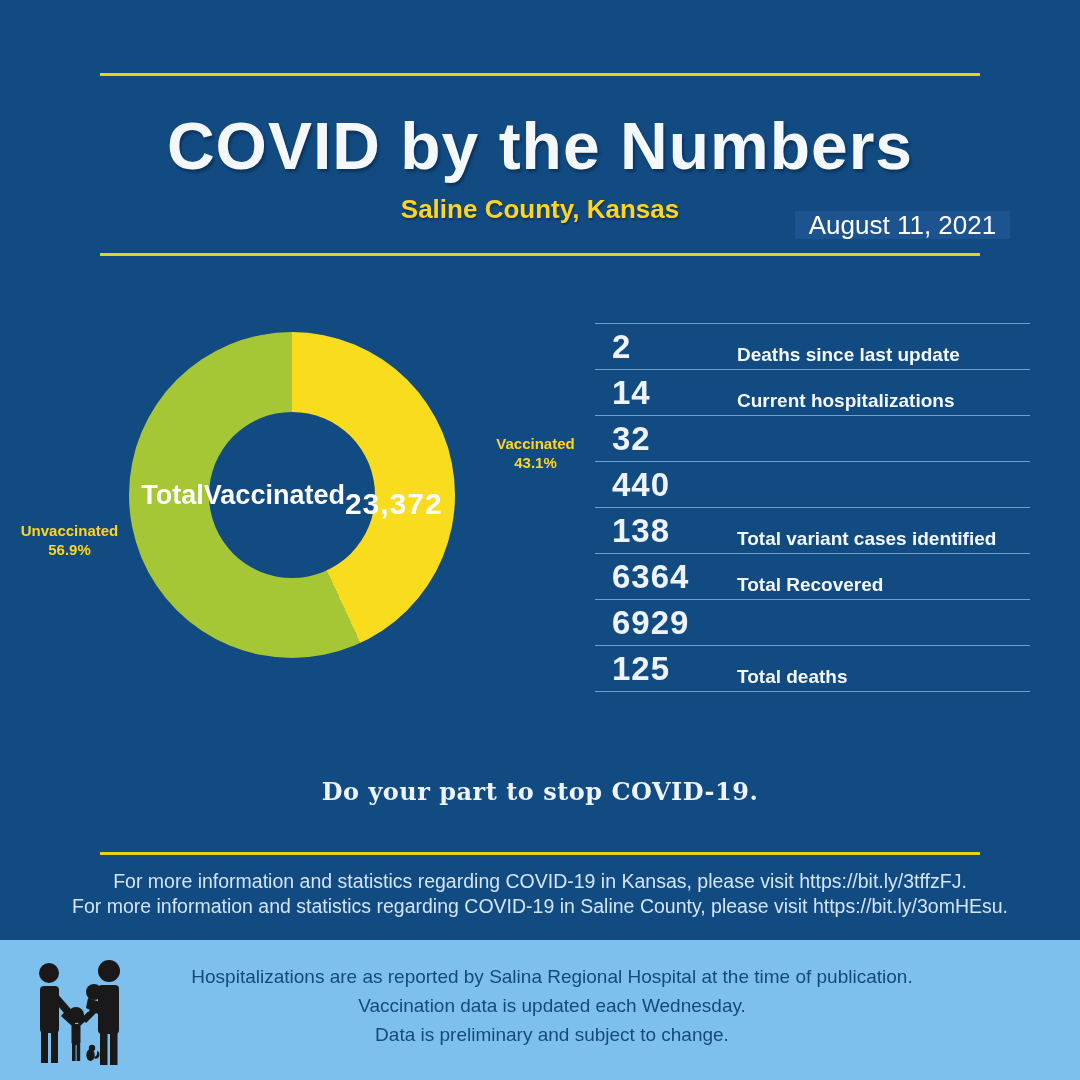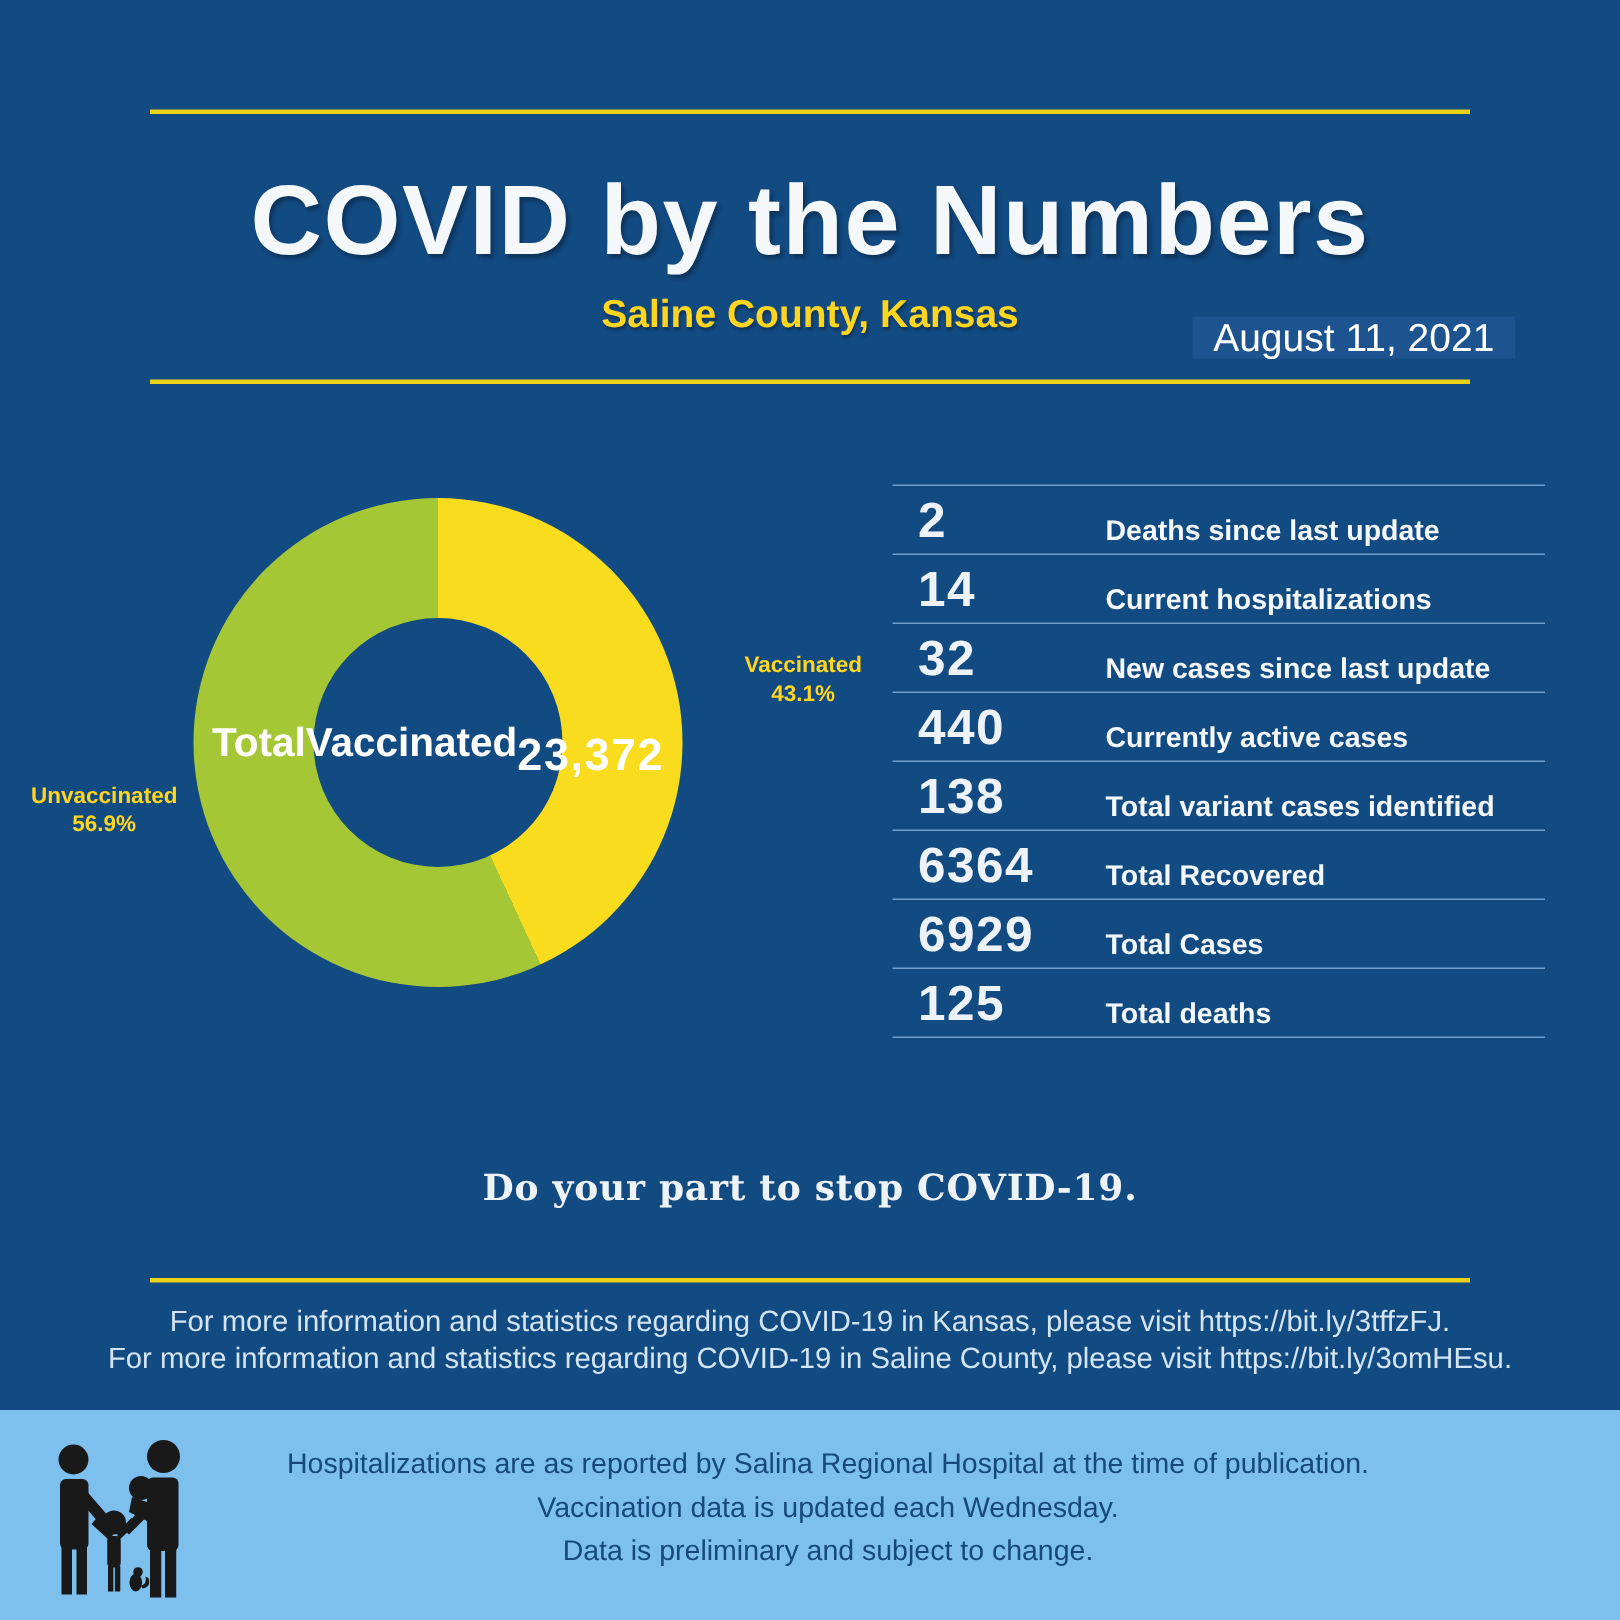--- a/index.html
+++ b/index.html
@@ -127,37 +127,34 @@
     <div class="stat-row">
       <div class="stat-value">2</div>
       <div class="stat-label">Deaths since last update</div>
     </div>
     <div class="stat-row">
       <div class="stat-value">14</div>
       <div class="stat-label">Current hospitalizations</div>
     </div>
     <div class="stat-row">
       <div class="stat-value">32</div>
-      <div class="stat-label">New cases since last update</div>
     </div>
     <div class="stat-row">
       <div class="stat-value">440</div>
-      <div class="stat-label">Currently active cases</div>
     </div>
     <div class="stat-row">
       <div class="stat-value">138</div>
       <div class="stat-label">Total variant cases identified</div>
     </div>
     <div class="stat-row">
       <div class="stat-value">6364</div>
       <div class="stat-label">Total Recovered</div>
     </div>
     <div class="stat-row">
       <div class="stat-value">6929</div>
-      <div class="stat-label">Total Cases</div>
     </div>
     <div class="stat-row">
       <div class="stat-value">125</div>
       <div class="stat-label">Total deaths</div>
     </div>
   </div>
 
   <div class="cta">Do your part to stop COVID-19.</div>
 
   <div class="hline" id="line-low"></div>

